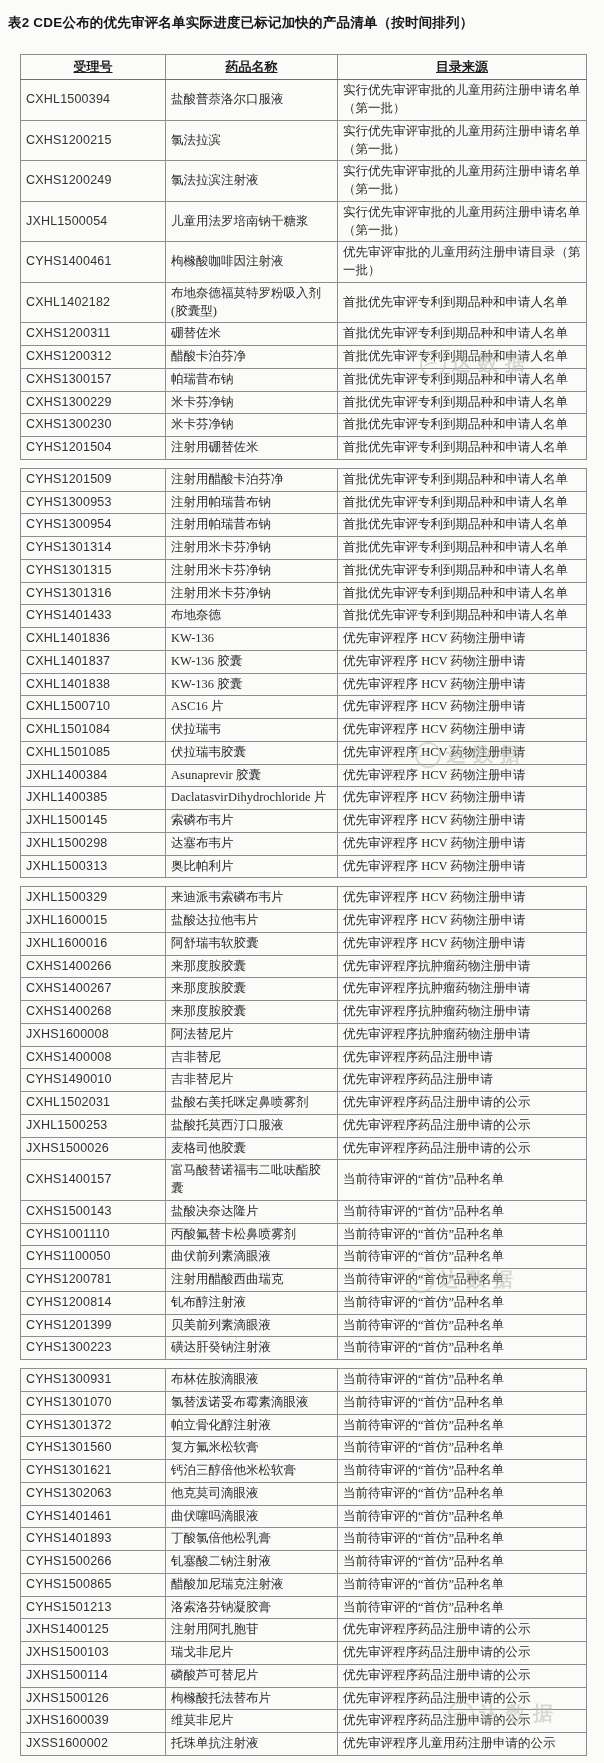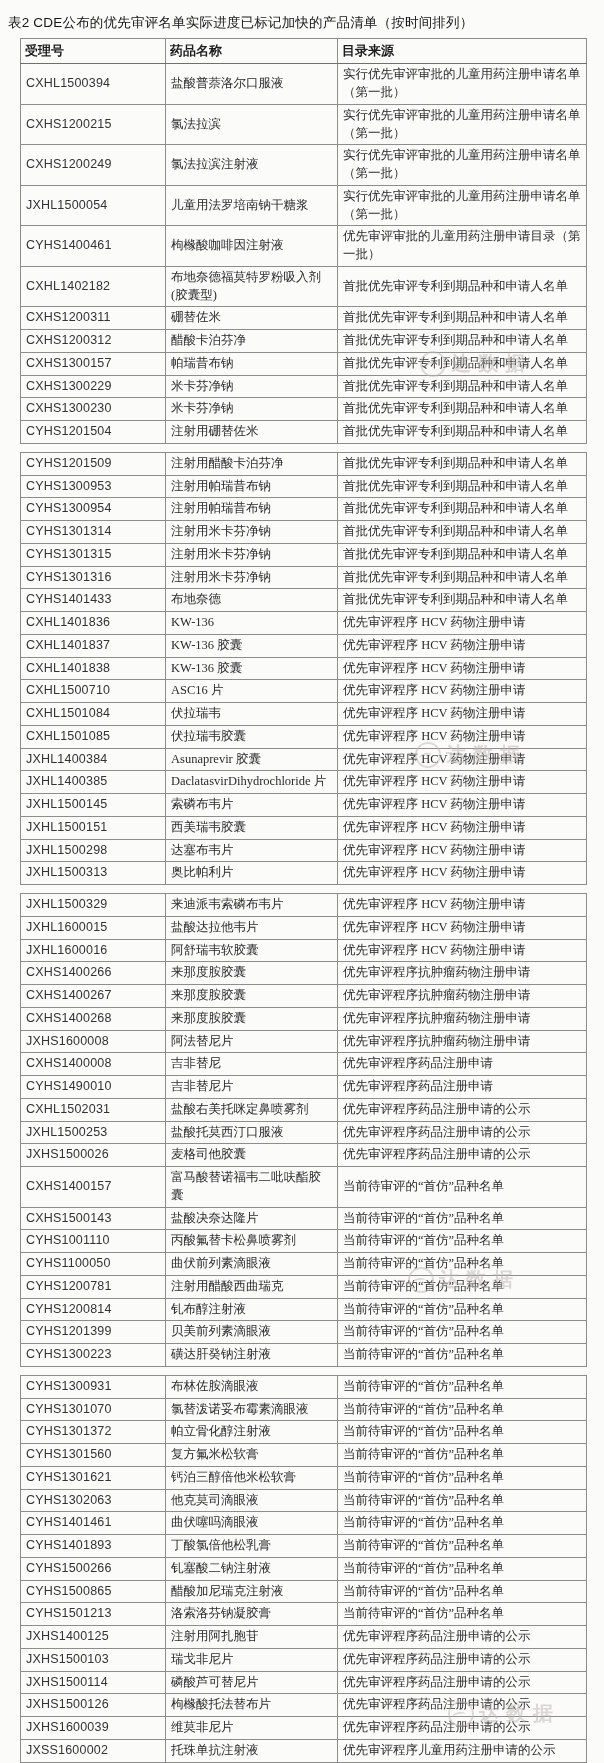--- a/index.html
+++ b/index.html
@@ -5,46 +5,47 @@
   html,body{margin:0;padding:0;}
   body{
     width:604px;height:1763px;overflow:hidden;
     background:#fbfbfa;
     font-family:"Liberation Serif", serif;
     color:#2e2e2e;
     position:relative;
   }
   #page{position:relative;width:604px;height:1763px;}
   .title{
-    margin:14px 0 6px 8px;
-    font-size:13.5px;font-weight:normal;color:#161616;
+    margin:14px 0 22px 8px;
+    font-size:13.5px;font-weight:bold;color:#161616;
     font-family:"Liberation Sans", sans-serif;
     letter-spacing:.2px;
   }
   #table-area{margin-left:20px;width:566px;}
   table.tbl{
     border-collapse:collapse;table-layout:fixed;width:566px;
     margin-bottom:8px;
     background:transparent;
   }
   table.tbl th, table.tbl td{
     border:1px solid #8d8d8d;
     padding:2px 5px;
     vertical-align:middle;
     font-size:12.5px;
     line-height:1.42;
     word-break:break-word;
   }
   table.tbl{border:1.5px solid #6f6f6f;}
   table.tbl th{
-    font-weight:bold;text-align:left;
+    font-weight:bold;text-align:center;
     font-family:"Liberation Serif", serif;
     font-size:13px;color:#1d1d1d;
     padding:3px 4px;
     border-bottom:1.5px solid #6f6f6f;
+    text-decoration:underline;
   }
   td.c-id{
     font-family:"Liberation Sans", sans-serif;
     font-size:12.3px;color:#333;
     padding-left:12px;letter-spacing:.2px;
   }
   td.c-name{font-family:"Liberation Serif", serif;padding-left:11px;color:#2b2b2b;}
   td.c-src{font-family:"Liberation Serif", serif;padding-left:7px;color:#2b2b2b;}
   .watermark{
     position:absolute;
@@ -233,25 +234,20 @@
             <td class="c-src">优先审评程序 HCV 药物注册申请</td>
           </tr>
           <tr>
             <td class="c-id">JXHL1400385</td>
             <td class="c-name">DaclatasvirDihydrochloride 片</td>
             <td class="c-src">优先审评程序 HCV 药物注册申请</td>
           </tr>
           <tr>
             <td class="c-id">JXHL1500145</td>
             <td class="c-name">索磷布韦片</td>
-            <td class="c-src">优先审评程序 HCV 药物注册申请</td>
-          </tr>
-          <tr>
-            <td class="c-id">JXHL1500151</td>
-            <td class="c-name">西美瑞韦胶囊</td>
             <td class="c-src">优先审评程序 HCV 药物注册申请</td>
           </tr>
           <tr>
             <td class="c-id">JXHL1500298</td>
             <td class="c-name">达塞布韦片</td>
             <td class="c-src">优先审评程序 HCV 药物注册申请</td>
           </tr>
           <tr>
             <td class="c-id">JXHL1500313</td>
             <td class="c-name">奥比帕利片</td>

